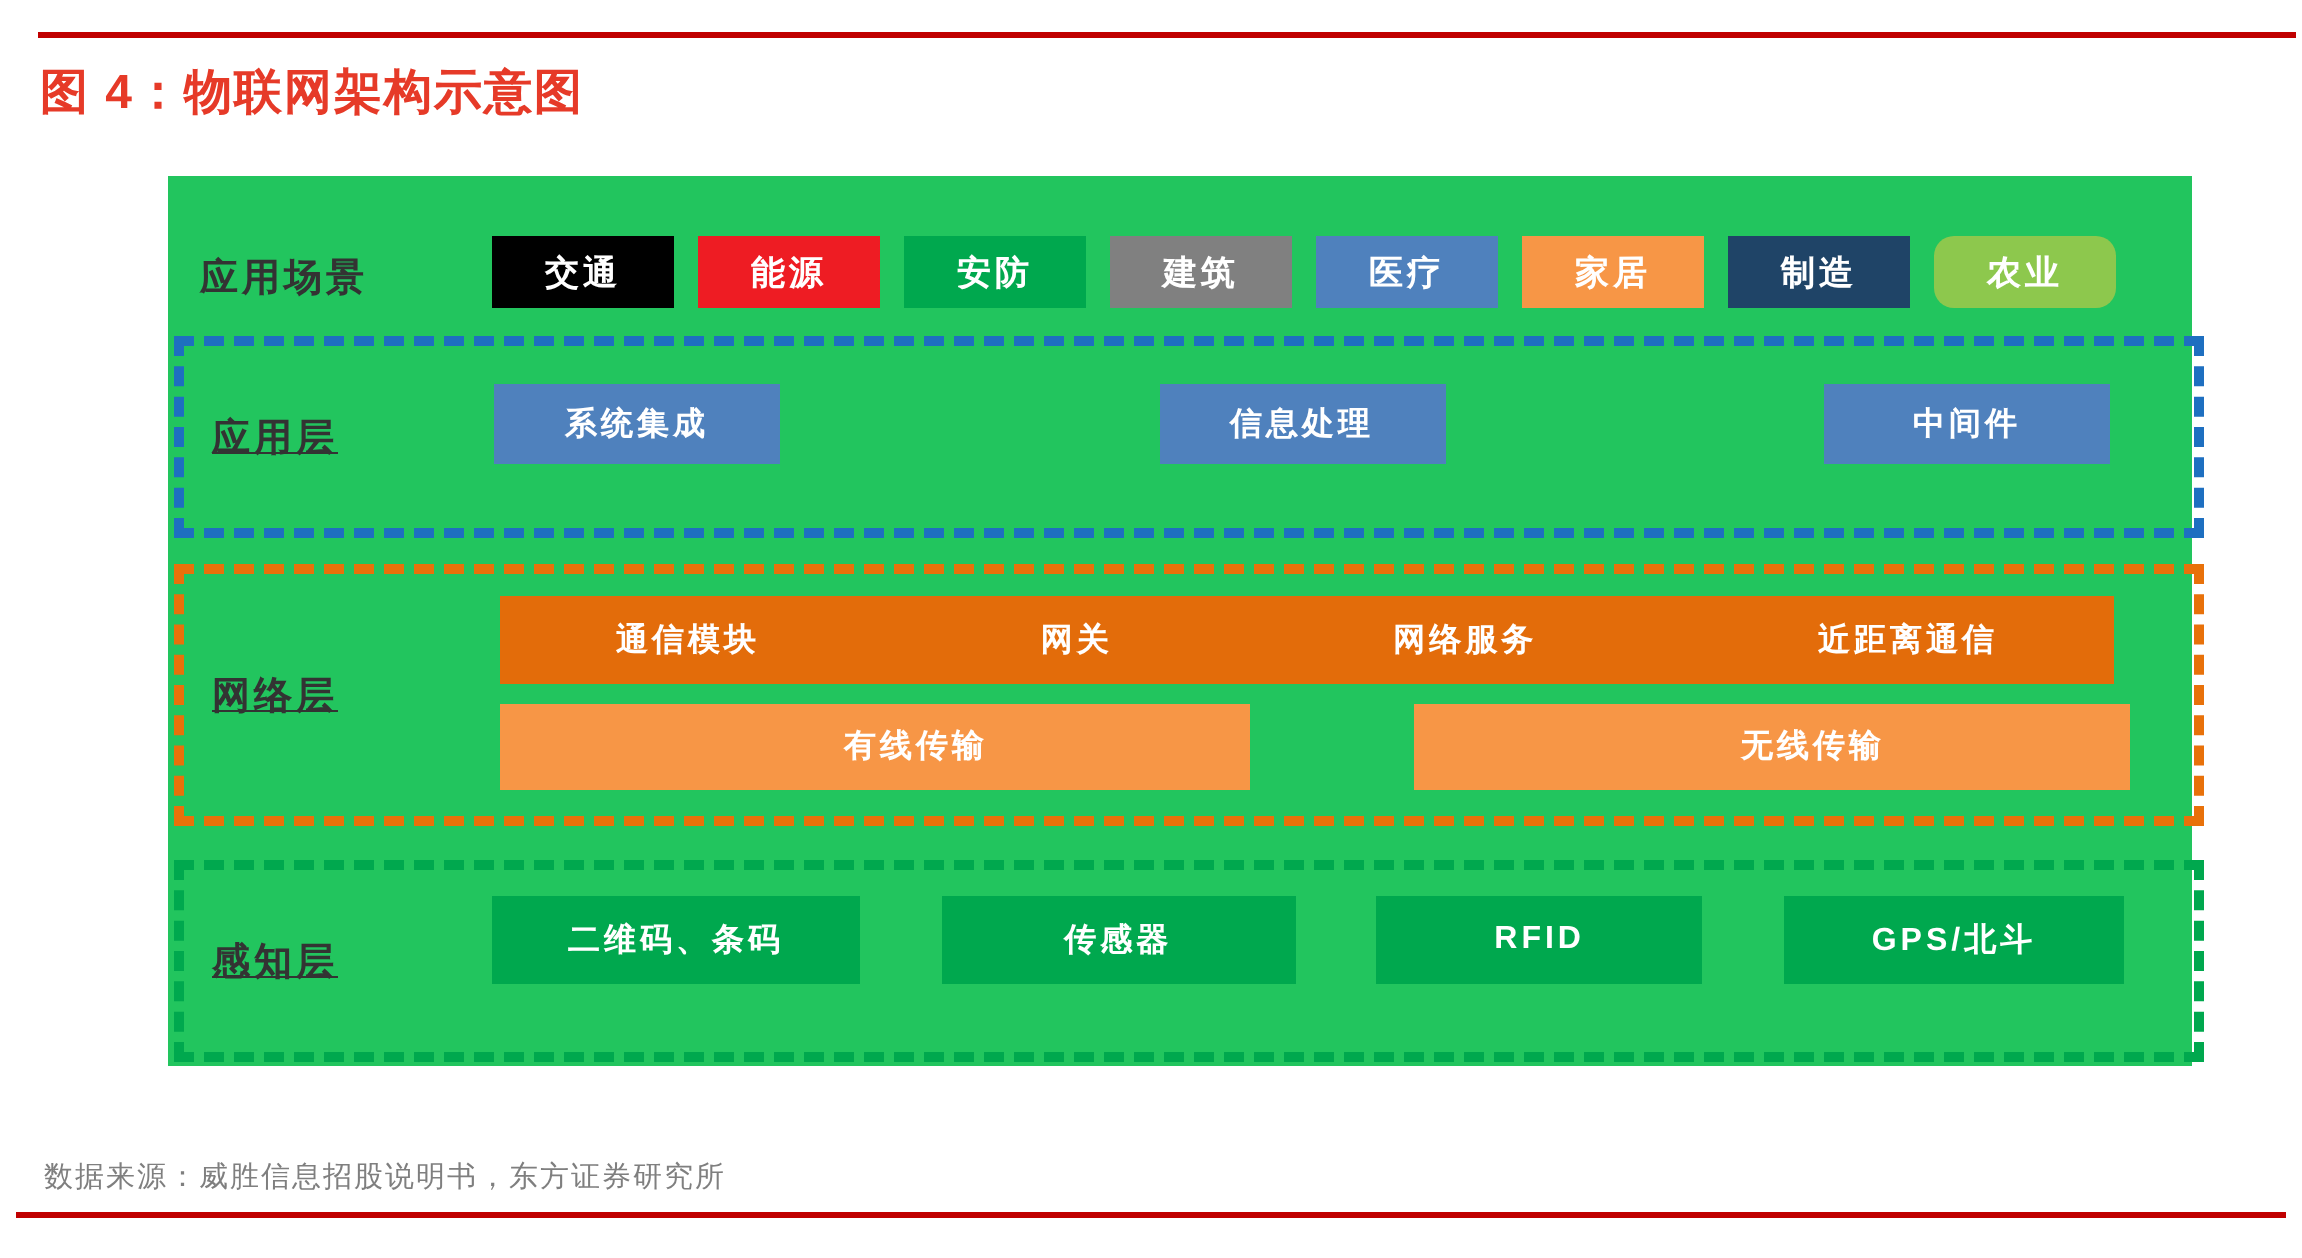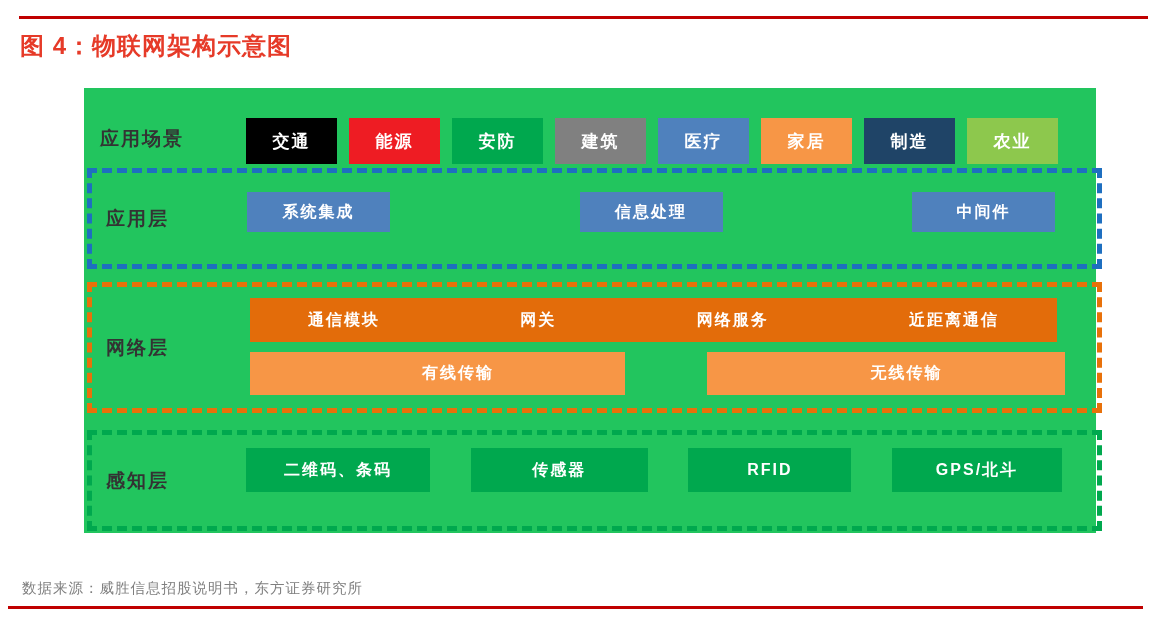--- a/index.html
+++ b/index.html
@@ -4,30 +4,30 @@
 <style>
   * { margin:0; padding:0; box-sizing:border-box; }
   body { background:#ffffff; font-family:"Liberation Sans", sans-serif; }
   .page { position:relative; width:1151px; height:629px; background:#ffffff; overflow:hidden; }
 
   .top-rule { position:absolute; left:19px; top:16px; width:1129px; height:3px; background:#c00000; }
   .fig-title { position:absolute; left:20px; top:30px; font-size:24px; font-weight:bold; color:#e63a28; letter-spacing:1px; }
 
   .panel { position:absolute; left:84px; top:88px; width:1012px; height:445px; background:#22c55e; }
 
-  .layer-label { position:absolute; left:14px; top:50%; transform:translateY(-50%); font-size:19px; font-weight:600; color:#333333; letter-spacing:2px; white-space:nowrap; }
+  .layer-label { position:absolute; left:14px; top:50%; transform:translateY(-50%); font-size:19px; font-weight:600; color:#333333; letter-spacing:2px; white-space:nowrap;text-decoration:underline; }
 
   
   .scenario-row { position:absolute; left:0; right:0; top:30px; height:42px; }
   .scenario-label { position:absolute; left:16px; top:50%; transform:translateY(-50%); font-size:19px; font-weight:600; color:#333333; letter-spacing:2px; }
-  .scenario-boxes { position:absolute; left:162px; right:38px; top:0; height:46px; display:flex; gap:12px; }
+  .scenario-boxes { position:absolute; left:162px; right:38px; top:0; height:36px; display:flex; gap:12px; }
   .sc-box { flex:1 1 0; display:flex; align-items:center; justify-content:center; color:#ffffff; font-size:17px; font-weight:bold; letter-spacing:2px; }
   .sc-0 { background:#000000; } .sc-1 { background:#ee1c23; } .sc-2 { background:#00a84e; }
   .sc-3 { background:#808080; } .sc-4 { background:#4f81bd; } .sc-5 { background:#f79646; }
-  .sc-6 { background:#1f4467; } .sc-7 { background:#8dc84d; }
+  .sc-6 { background:#1f4467; } .sc-7 { background:#8dc84d;border-radius:10px; }
 
   
   .band { position:absolute; left:3px; right:-6px; }
   .band-app   { top:80px;  height:101px; border:5px dashed #1e6fc0; }
   .band-net   { top:194px; height:131px; border:5px dashed #e8710a; }
   .band-sense { top:342px; height:101px; border:5px dashed #00a84e; }
 
   
   .app-boxes { position:absolute; left:155px; right:42px; top:19px; height:40px; display:flex; justify-content:space-between; }
   .app-box { width:143px; display:flex; align-items:center; justify-content:center; background:#4f81bd; color:#ffffff; font-size:16px; font-weight:bold; letter-spacing:2px; }

